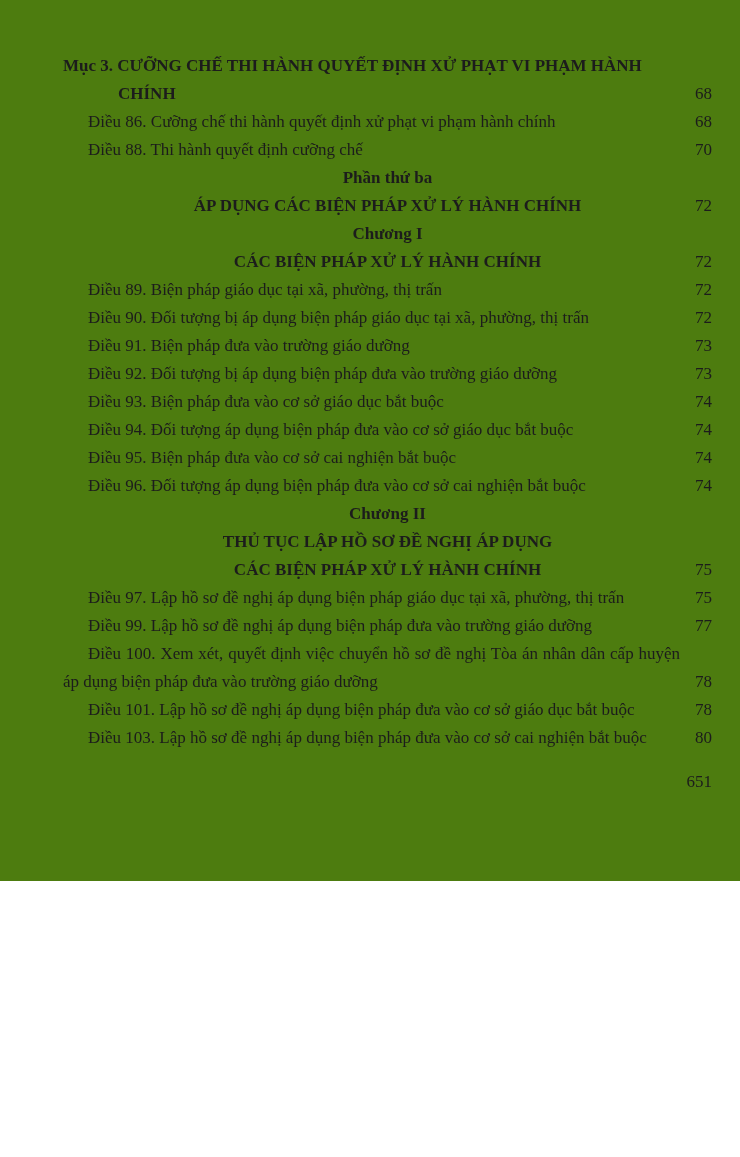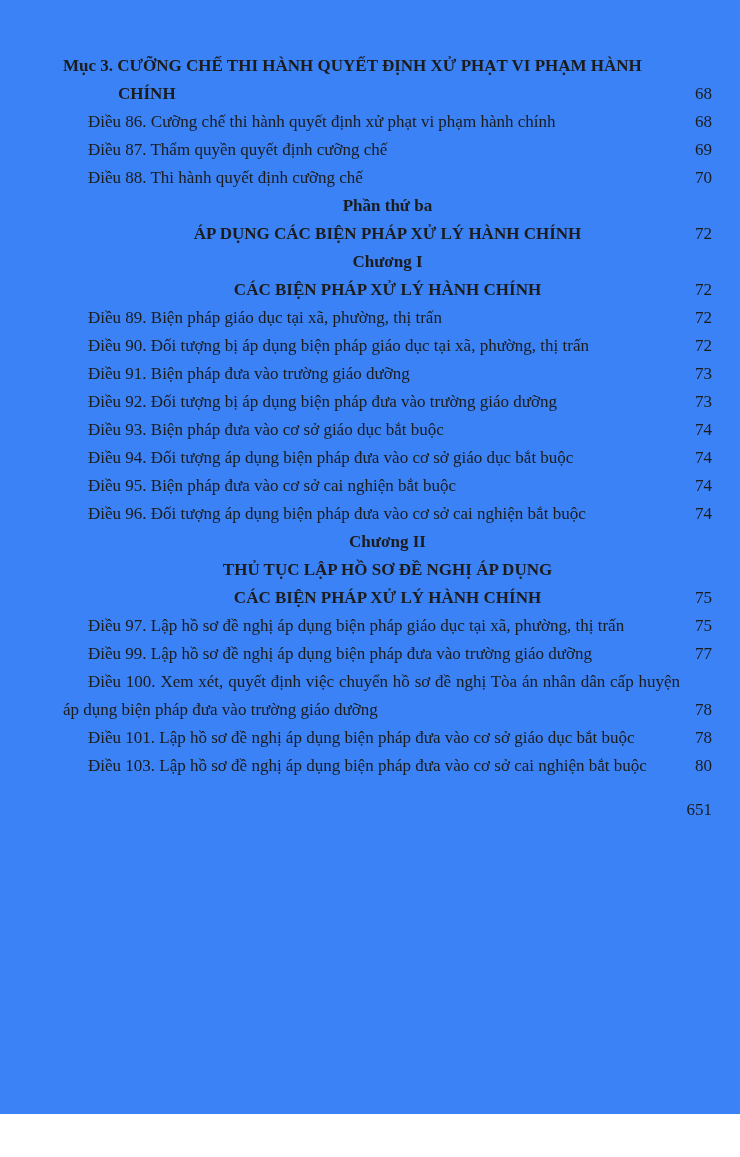--- a/index.html
+++ b/index.html
@@ -3,23 +3,23 @@
 <meta charset="utf-8">
 <style>
   html, body {
     margin: 0;
     padding: 0;
     background: #ffffff;
   }
   .page {
     position: relative;
     width: 740px;
-    height: 1114px;
+    height: 881px;
     box-sizing: border-box;
-    background: #3b82f6;
+    background: #4d7c0f;
     color: #1c1c1c;
     font-family: "Liberation Serif", "DejaVu Serif", serif;
     font-size: 17px;
     line-height: 28px;
     padding: 52px 28px 0 63px;
     overflow: hidden;
   }
   .toc-list {
     width: 649px;
   }
@@ -84,24 +84,20 @@
 
 <div class="page">
   <div class="toc-list">
       <div class="entry muc">
         <div class="entry-text">Mục 3. CƯỠNG CHẾ THI HÀNH QUYẾT ĐỊNH XỬ PHẠT VI PHẠM HÀNH CHÍNH</div>
         <div class="entry-page">68</div>
       </div>
       <div class="entry dieu">
         <div class="entry-text">Điều 86. Cưỡng chế thi hành quyết định xử phạt vi phạm hành chính</div>
         <div class="entry-page">68</div>
-      </div>
-      <div class="entry dieu">
-        <div class="entry-text">Điều 87. Thẩm quyền quyết định cưỡng chế</div>
-        <div class="entry-page">69</div>
       </div>
       <div class="entry dieu">
         <div class="entry-text">Điều 88. Thi hành quyết định cưỡng chế</div>
         <div class="entry-page">70</div>
       </div>
       <div class="entry center">
         <div class="entry-text">Phần thứ ba</div>
       </div>
       <div class="entry center">
         <div class="entry-text">ÁP DỤNG CÁC BIỆN PHÁP XỬ LÝ HÀNH CHÍNH</div>

